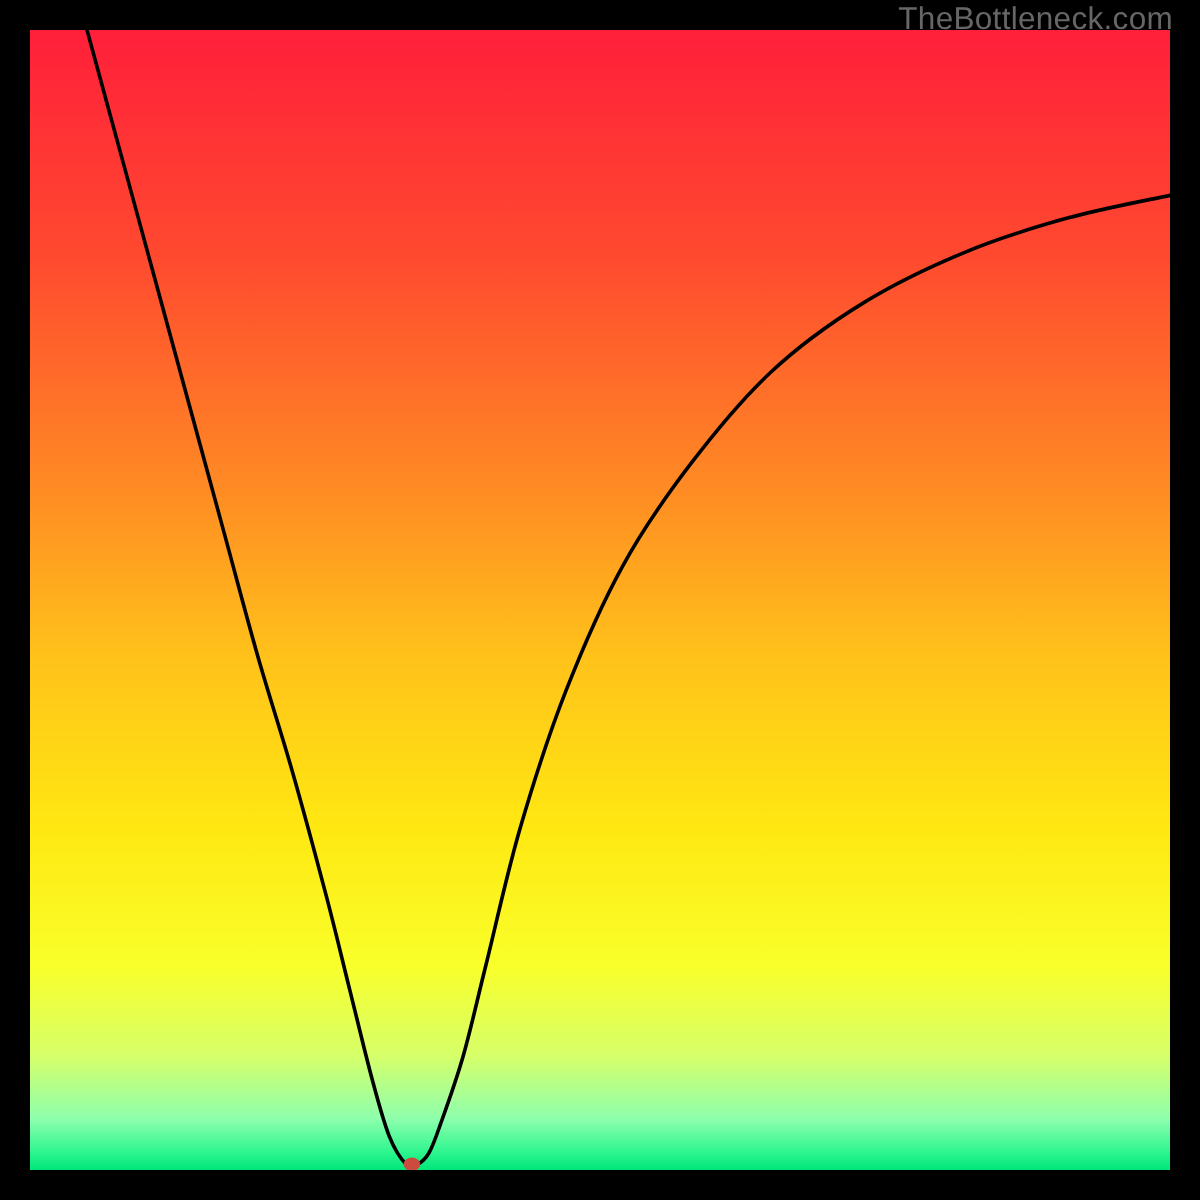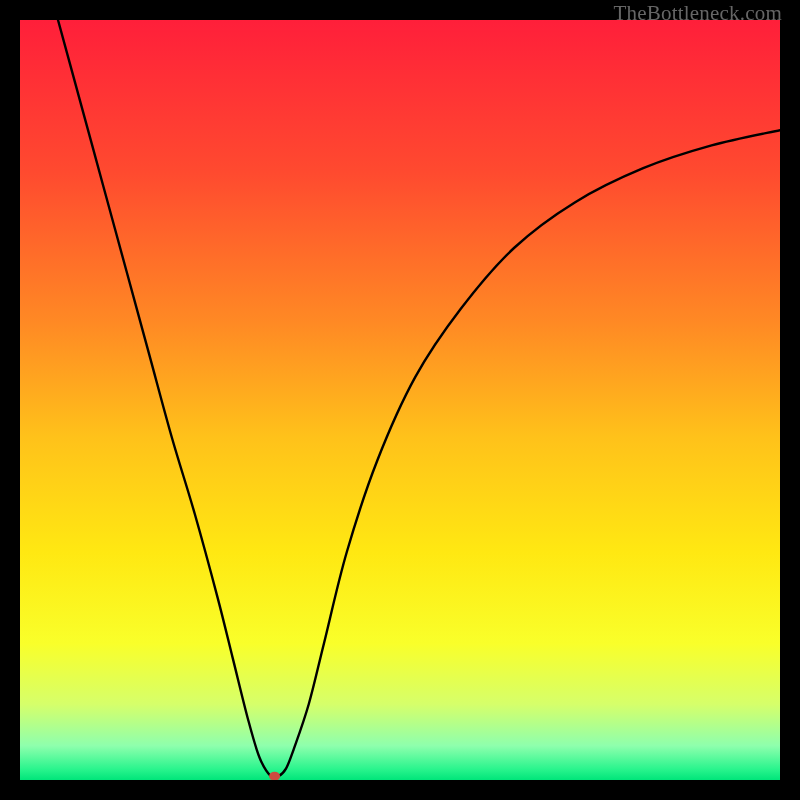--- a/index.html
+++ b/index.html
@@ -27,21 +27,20 @@
     height: 760px;
   }
   .attribution {
     position: absolute;
     top: 1px;
     right: 18px;
     color: #666;
     font-size: 21px;
     font-weight: 500;
     letter-spacing: 0.2px;
-    font-family: Liberation Serif, serif;
   }
   svg { display: block; }
 </style>
 </head>
 <body>
 
 <div class="attribution">TheBottleneck.com</div>
 
 <div class="chart-frame">
   <svg class="plot-area" viewBox="0 0 760 760" width="760" height="760" preserveAspectRatio="none">

